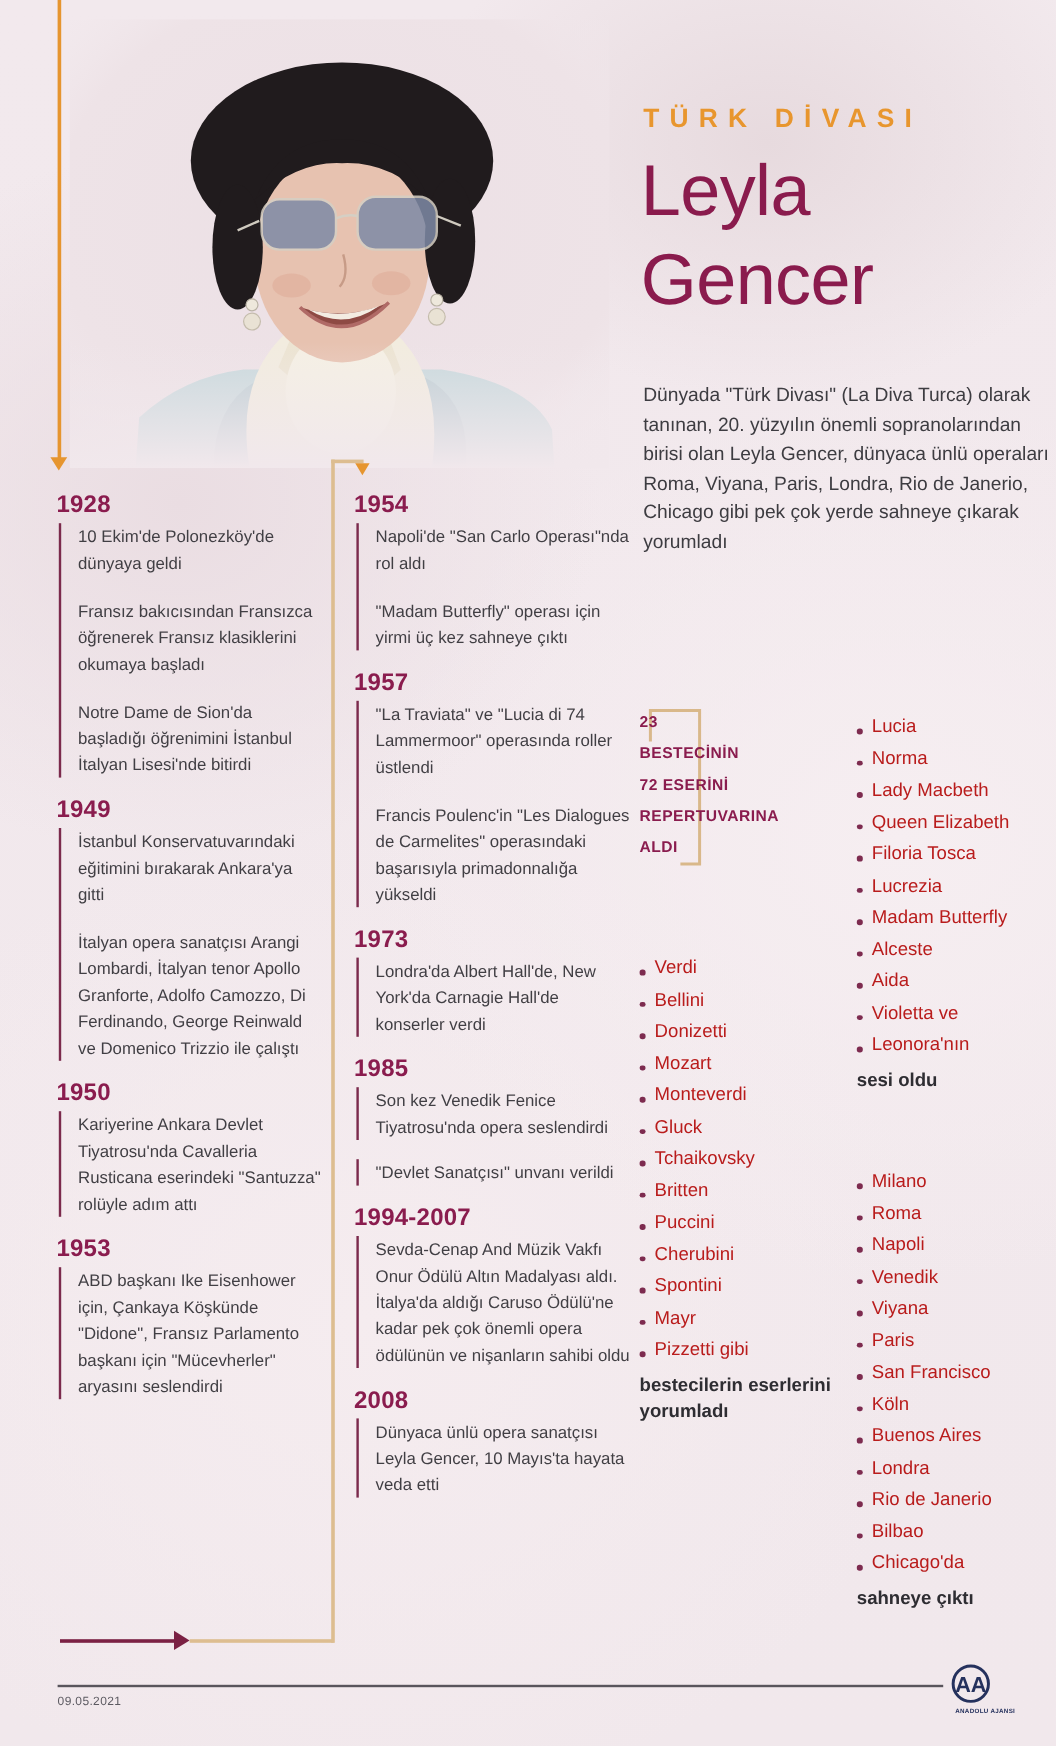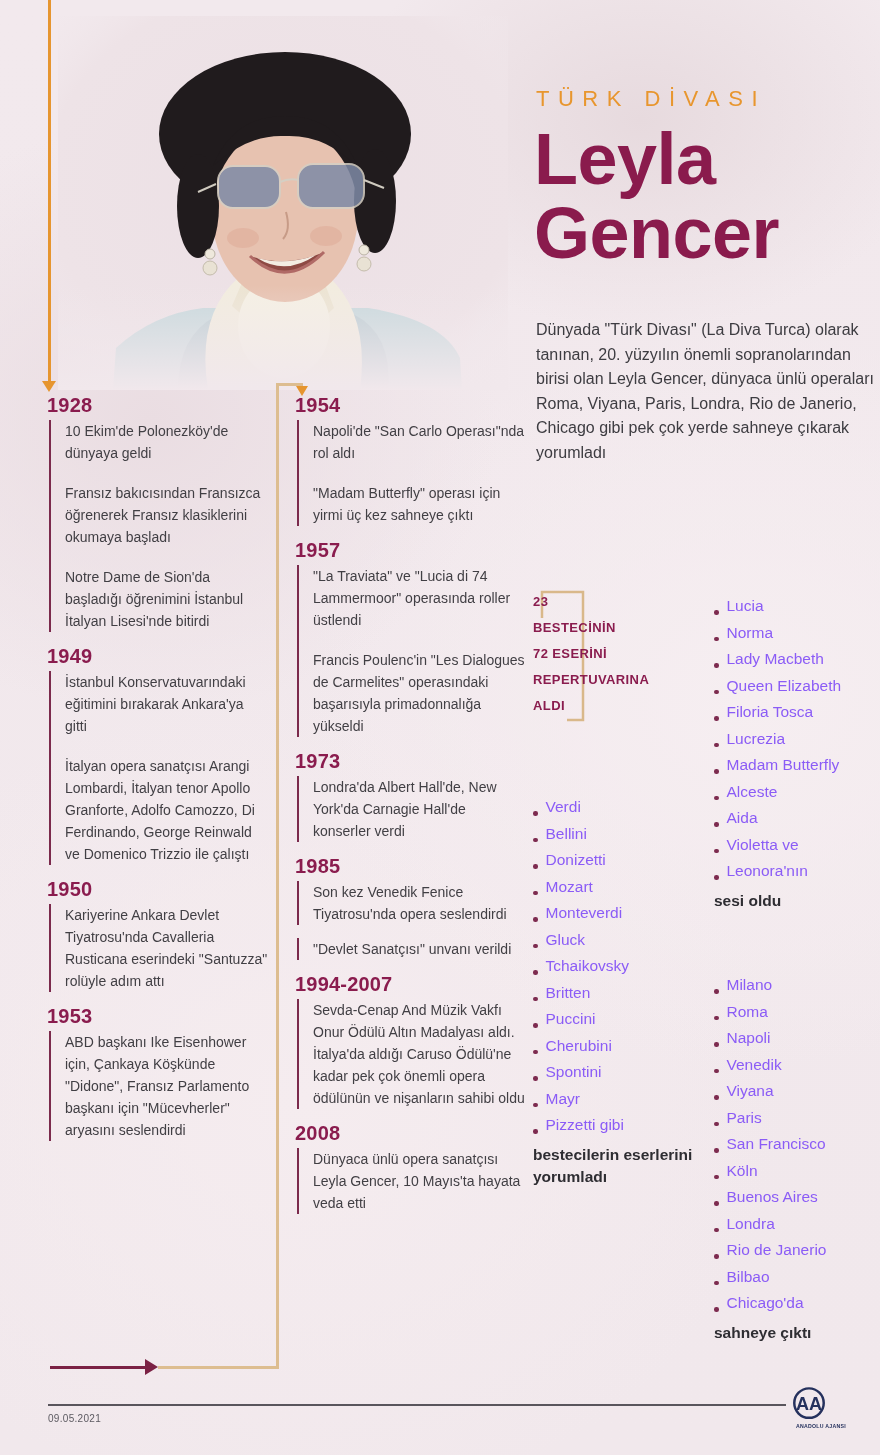--- a/index.html
+++ b/index.html
@@ -14,29 +14,29 @@
   .bg{
     left:0;top:0;width:880px;height:1455px;
     background:
       radial-gradient(420px 300px at 640px 120px, #e7dade 0%, rgba(231,218,222,0) 70%),
       radial-gradient(500px 420px at 150px 420px, #eadde2 0%, rgba(234,221,226,0) 70%),
       radial-gradient(600px 500px at 750px 700px, #f6eef1 0%, rgba(246,238,241,0) 75%),
       radial-gradient(700px 600px at 300px 1100px, #f5ecef 0%, rgba(245,236,239,0) 70%),
       linear-gradient(#f2e9ed,#f1e8ec);
   }
   
-  .kicker{left:536px;top:86px;font-size:22px;font-weight:400;letter-spacing:8.5px;color:#e8962e;white-space:nowrap;}
-  .title{left:534px;top:122px;font-size:72px;line-height:74px;font-weight:700;color:#8a1b4d;letter-spacing:-0.5px;}
+  .kicker{left:536px;top:86px;font-size:22px;font-weight:700;letter-spacing:8.5px;color:#e8962e;white-space:nowrap;}
+  .title{left:534px;top:122px;font-size:60px;line-height:74px;font-weight:400;color:#8a1b4d;letter-spacing:-0.5px;}
   .title span{display:block;}
   .intro{left:536px;top:318px;width:346px;font-size:16px;line-height:24.5px;color:#3d3c41;font-weight:500;}
   
   .tl{width:222px;}
   .tl-col1{left:47px;top:394px;}
   .tl-col2{left:295px;top:394px;width:230px;}
-  .tl-section{margin:0 0 13px 0;}
+  .tl-section{margin:16px 0 13px 0;}
   .tl-year{font-size:20px;font-weight:800;color:#8a1c4e;margin:0 0 3px 0;letter-spacing:.2px;}
   .tl-items{margin-left:2px;border-left:2.5px solid #7b2a4c;padding-left:14px;}
   .tl-p{margin:0 0 18px 0;font-size:14px;line-height:22px;color:#413f44;}
   .tl-p:last-child{margin-bottom:0;}
   
   .start-line{left:48px;top:0;width:2.5px;height:382px;background:#e6952f;}
   .start-arrow{left:42px;top:381px;width:0;height:0;border-left:7px solid transparent;border-right:7px solid transparent;border-top:11px solid #e6952f;}
   .conn-h-bottom{left:158px;top:1366px;width:120px;height:2.5px;background:#ddbd90;}
   .conn-v{left:276px;top:383px;width:2.5px;height:986px;background:#ddbd90;}
   .conn-h-top{left:276px;top:383px;width:27px;height:2.5px;background:#ddbd90;}
@@ -44,21 +44,21 @@
   .shaft-1953{left:50px;top:1366px;width:98px;height:3px;background:#7b2144;}
   .head-1953{left:145px;top:1359px;width:0;height:0;border-top:8px solid transparent;border-bottom:8px solid transparent;border-left:13px solid #7b2144;}
   
   .bracket{left:540px;top:590px;}
   .rep-head{left:533px;top:589px;width:210px;font-size:13px;font-weight:800;line-height:26px;color:#8a1c4e;letter-spacing:.4px;}
   
   .vlist{width:172px;}
   .composers{left:533px;top:799px;}
   .roles{left:714px;top:598px;width:166px;}
   .cities{left:714px;top:977px;width:166px;}
-  .li{display:flex;align-items:flex-end;margin:0 0 10px 0;font-size:15.5px;line-height:16.5px;color:#8b5cf6;}
+  .li{display:flex;align-items:center;margin:0 0 10px 0;font-size:15.5px;line-height:16.5px;color:#b91c1c;}
   .dot{width:4.5px;height:4.5px;border-radius:50%;background:#7d2b4f;margin:6px 8px 0 0;flex:none;}
   .list-suffix{font-weight:700;font-size:15.5px;line-height:22px;color:#2e2d32;margin-top:2px;}
   
   .footer-line{left:48px;top:1404px;width:738px;height:2px;background:#59555c;}
   .footer-date{left:48px;top:1413px;font-size:10px;color:#5c5a61;letter-spacing:.3px;}
   .aa{left:784px;top:1386px;width:50px;text-align:right;color:#25315d;}
   .aa svg{width:38px;height:38px;display:block;margin:0 auto;}
   .aa-label{display:block;font-size:10px;font-weight:700;letter-spacing:.5px;white-space:nowrap;transform:scale(.52);transform-origin:center top;margin-top:-1px;}
   
   .portrait{left:58px;top:16px;}

